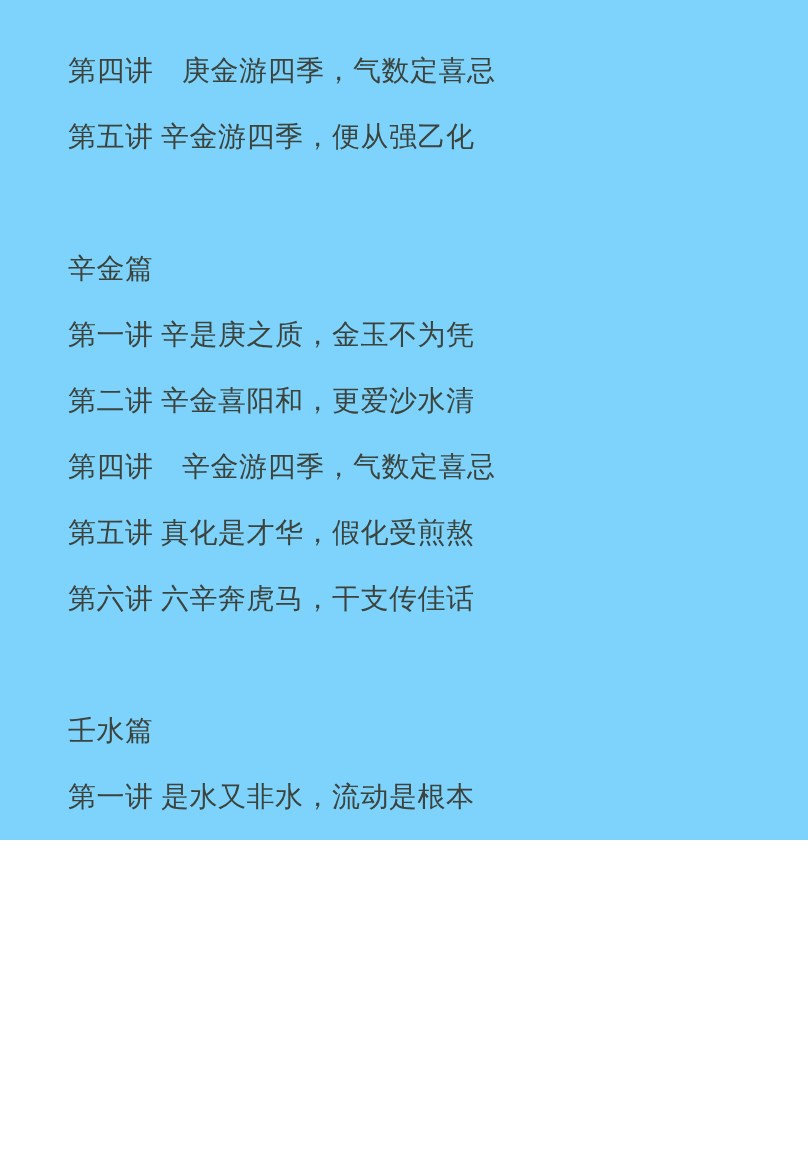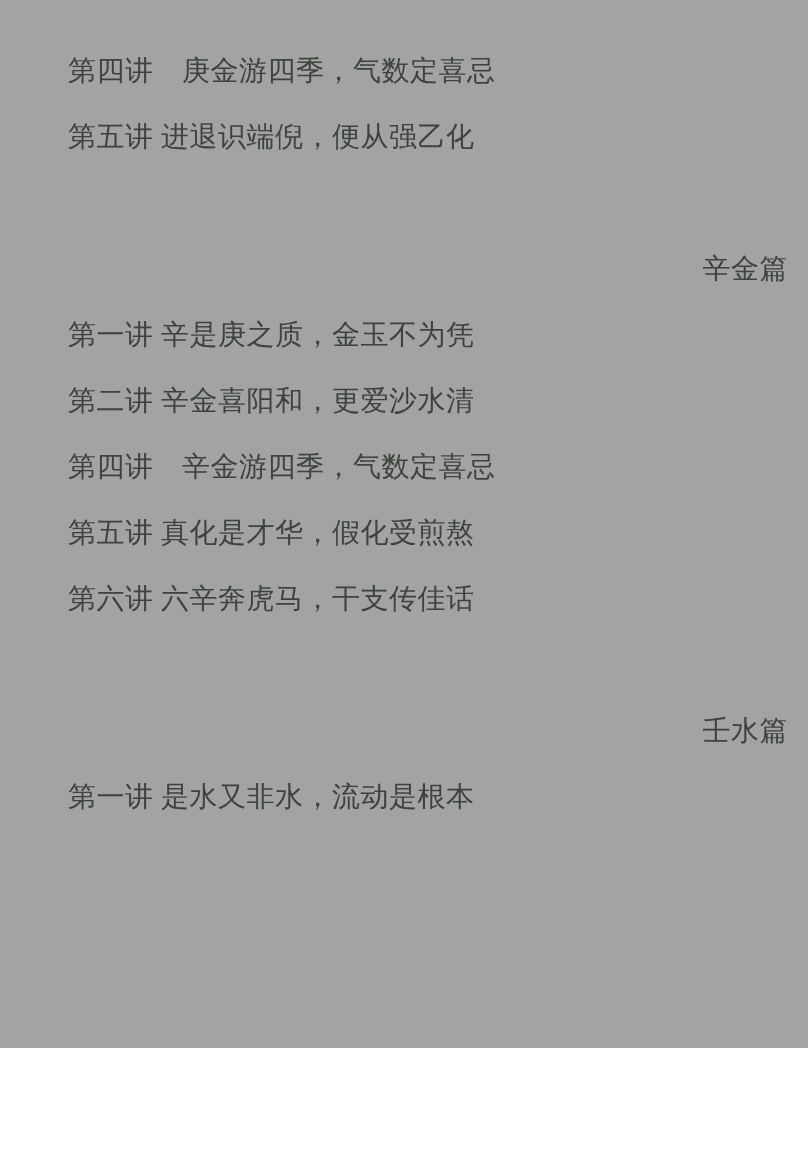--- a/index.html
+++ b/index.html
@@ -3,43 +3,42 @@
 <meta charset="utf-8">
 <style>
   html, body {
     margin: 0;
     padding: 0;
     background: #ffffff;
   }
   .page {
     position: relative;
     width: 808px;
-    height: 1048px;
-    background: #a3a3a3;
+    height: 840px;
+    background: #7dd3fc;
     overflow: hidden;
     font-family: "Liberation Serif", "DejaVu Serif", serif;
   }
   .content {
     position: absolute;
     top: 55px;
     left: 68px;
     right: 20px;
   }
   .line {
     margin: 0;
     height: 66px;
     font-size: 28px;
     line-height: 32px;
     color: #3c433c;
     white-space: pre;
     letter-spacing: 0.5px;
   }
   .section-header {
     color: #3c433c;
-    text-align: right;
   }
   .spacer {
     height: 66px;
   }
   .page-number {
     position: absolute;
     top: 1100px;
     left: 0;
     width: 100%;
     text-align: center;
@@ -48,21 +47,21 @@
     color: #1c1c1c;
   }
 </style>
 </head>
 <body>
 
 <div class="page">
   <div class="content">
 
     <p class="line">第四讲　庚金游四季，气数定喜忌</p>
-    <p class="line">第五讲 进退识端倪，便从强乙化</p>
+    <p class="line">第五讲 辛金游四季，便从强乙化</p>
 
     <div class="spacer"></div>
 
     <p class="line section-header">辛金篇</p>
     <p class="line">第一讲 辛是庚之质，金玉不为凭</p>
     <p class="line">第二讲 辛金喜阳和，更爱沙水清</p>
     <p class="line">第四讲　辛金游四季，气数定喜忌</p>
     <p class="line">第五讲 真化是才华，假化受煎熬</p>
     <p class="line">第六讲 六辛奔虎马，干支传佳话</p>
 

